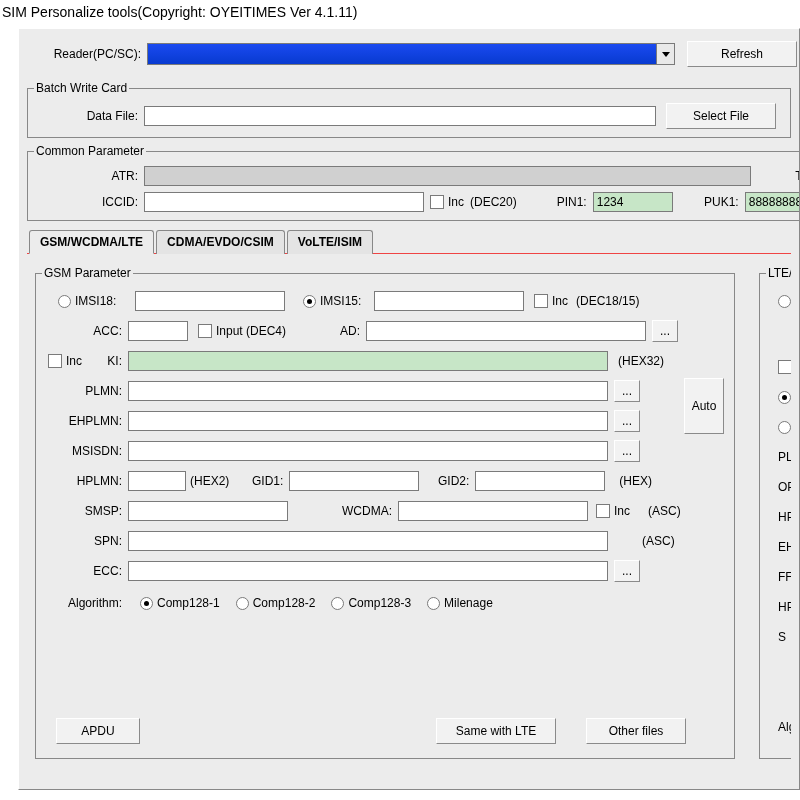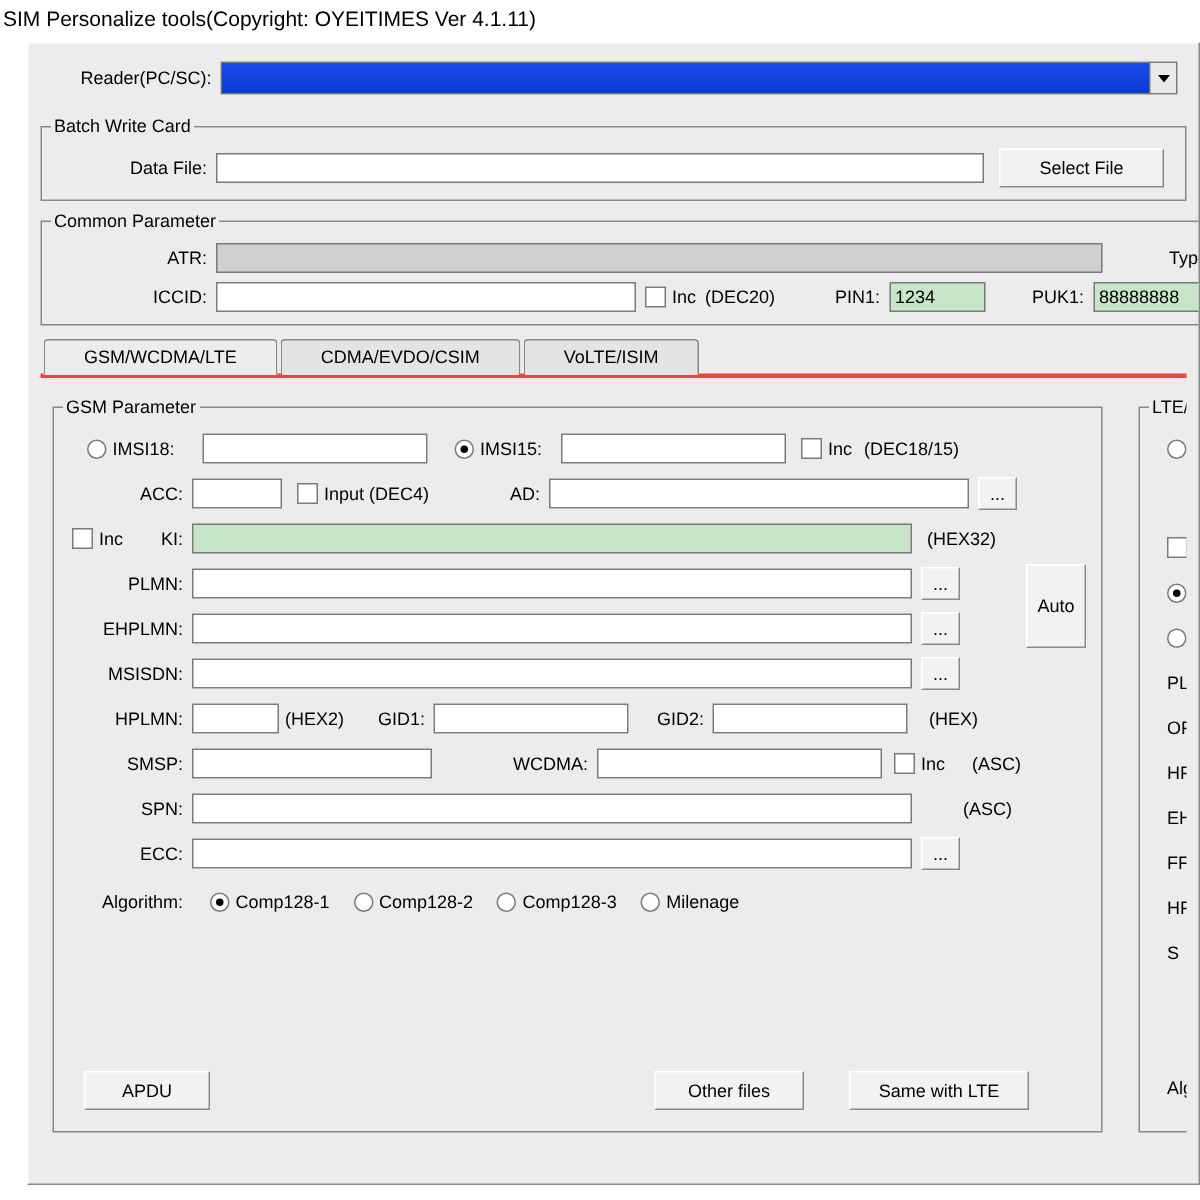--- a/index.html
+++ b/index.html
@@ -84,32 +84,33 @@
   }
   input.txt.green { background: #c7e6c7; }
   input.txt.gray { background: #d0d0d0; }
   .checkbox { width: 14px; height: 14px; border:1px solid #7a7a7a; background:#fff; margin-right:4px; flex:0 0 14px;}
   .radio { width: 13px; height:13px; border:1px solid #7a7a7a; border-radius:50%; background:#fff; margin-right:4px; flex:0 0 13px; position:relative;}
   .radio.sel::after{content:"";position:absolute;left:3px;top:3px;width:5px;height:5px;border-radius:50%;background:#000;}
   .tabs { display:flex; margin: 8px 0 0 10px; }
   .tab {
     border:1px solid #888;
     border-bottom: none;
-    padding: 4px 26px;
+    padding: 4px 10px;
     margin-right: 2px;
     background:#e4e4e4;
     border-top-left-radius:3px;
     border-top-right-radius:3px;
     cursor:pointer;
     position:relative;
     top:1px;
+    font-weight:bold;
   }
   .tab.active { background:#ececec; z-index:2; border-bottom:1px solid #ececec;}
   .tabpanel {
-    border-top:3px solid #ef4444;
+    border-top:1px solid #ef4444;
     margin:0 8px 0 8px;
     padding-top:6px;
     height: 510px;
     display:flex;
     overflow:hidden;
   }
   .gsm-fs { flex: 0 0 700px; }
   .lte-fs { flex: 0 0 300px; margin-left: 16px;}
   .fld-row { display:flex; align-items:center; height:30px; }
   .fld-row .lbl { width: 86px; }
@@ -141,20 +142,21 @@
 
     <div class="row reader-row">
       <div class="lbl">Reader(PC/SC):</div>
       <div class="combo">
         <div class="combo-body"></div>
         <div class="combo-btn">
           <div class="tri"></div>
         </div>
       </div>
       <div style="width:12px"></div>
+      <button class="winbtn" style="width:110px">Refresh</button>
     </div>
 
     <fieldset>
       <legend>Batch Write Card</legend>
       <div class="row">
         <div class="lbl" style="width:110px">Data File:</div>
         <input class="txt" style="flex: 1 1 0%;">
         <div style="width:10px"></div>
         <button class="winbtn" style="width:110px">Select File</button>
         <div style="width:8px"></div>
@@ -171,21 +173,21 @@
       </div>
       <div class="row" style="margin-top:6px;">
         <div class="lbl" style="width:110px">ICCID:</div>
         <input class="txt" style="width: 280px;">
         <div style="width:6px"></div>
         <div class="checkbox"></div>
         <span>Inc</span>
         <span style="margin-left:6px">(DEC20)</span>
         <div style="width:30px"></div>
         <div class="lbl" style="width:46px">PIN1:</div>
-        <input class="txt green" style="width: 64px;" value="1234">
+        <input class="txt green" style="width: 80px;" value="1234">
         <div style="width:22px"></div>
         <div class="lbl" style="width:50px">PUK1:</div>
         <input class="txt green" style="width: 86px;" value="88888888">
       </div>
     </fieldset>
 
     <div class="tabs">
       <div class="tab active">GSM/WCDMA/LTE</div>
       <div class="tab">CDMA/EVDO/CSIM</div>
       <div class="tab">VoLTE/ISIM</div>
@@ -307,22 +309,22 @@
           <span>Comp128-3</span>
           <div style="width:16px"></div>
           <div class="radio"></div>
           <span>Milenage</span>
         </div>
 
         <div style="position:absolute; left:20px; bottom:14px;">
           <button class="winbtn" style="width:84px">APDU</button>
         </div>
         <div style="position:absolute; left:400px; bottom:14px; display:flex; gap:30px;">
+          <button class="winbtn" style="width:120px">Same with LTE</button>
           <button class="winbtn" style="width:100px">Other files</button>
-          <button class="winbtn" style="width:120px">Same with LTE</button>
         </div>
       </fieldset>
 
       <fieldset class="lte-fs">
         <legend>LTE/WC</legend>
         <div class="rtcol-item">
             <div class="radio"></div>
           </div>
         <div class="rtcol-item" style="height:36px"></div>
         <div class="rtcol-item">

